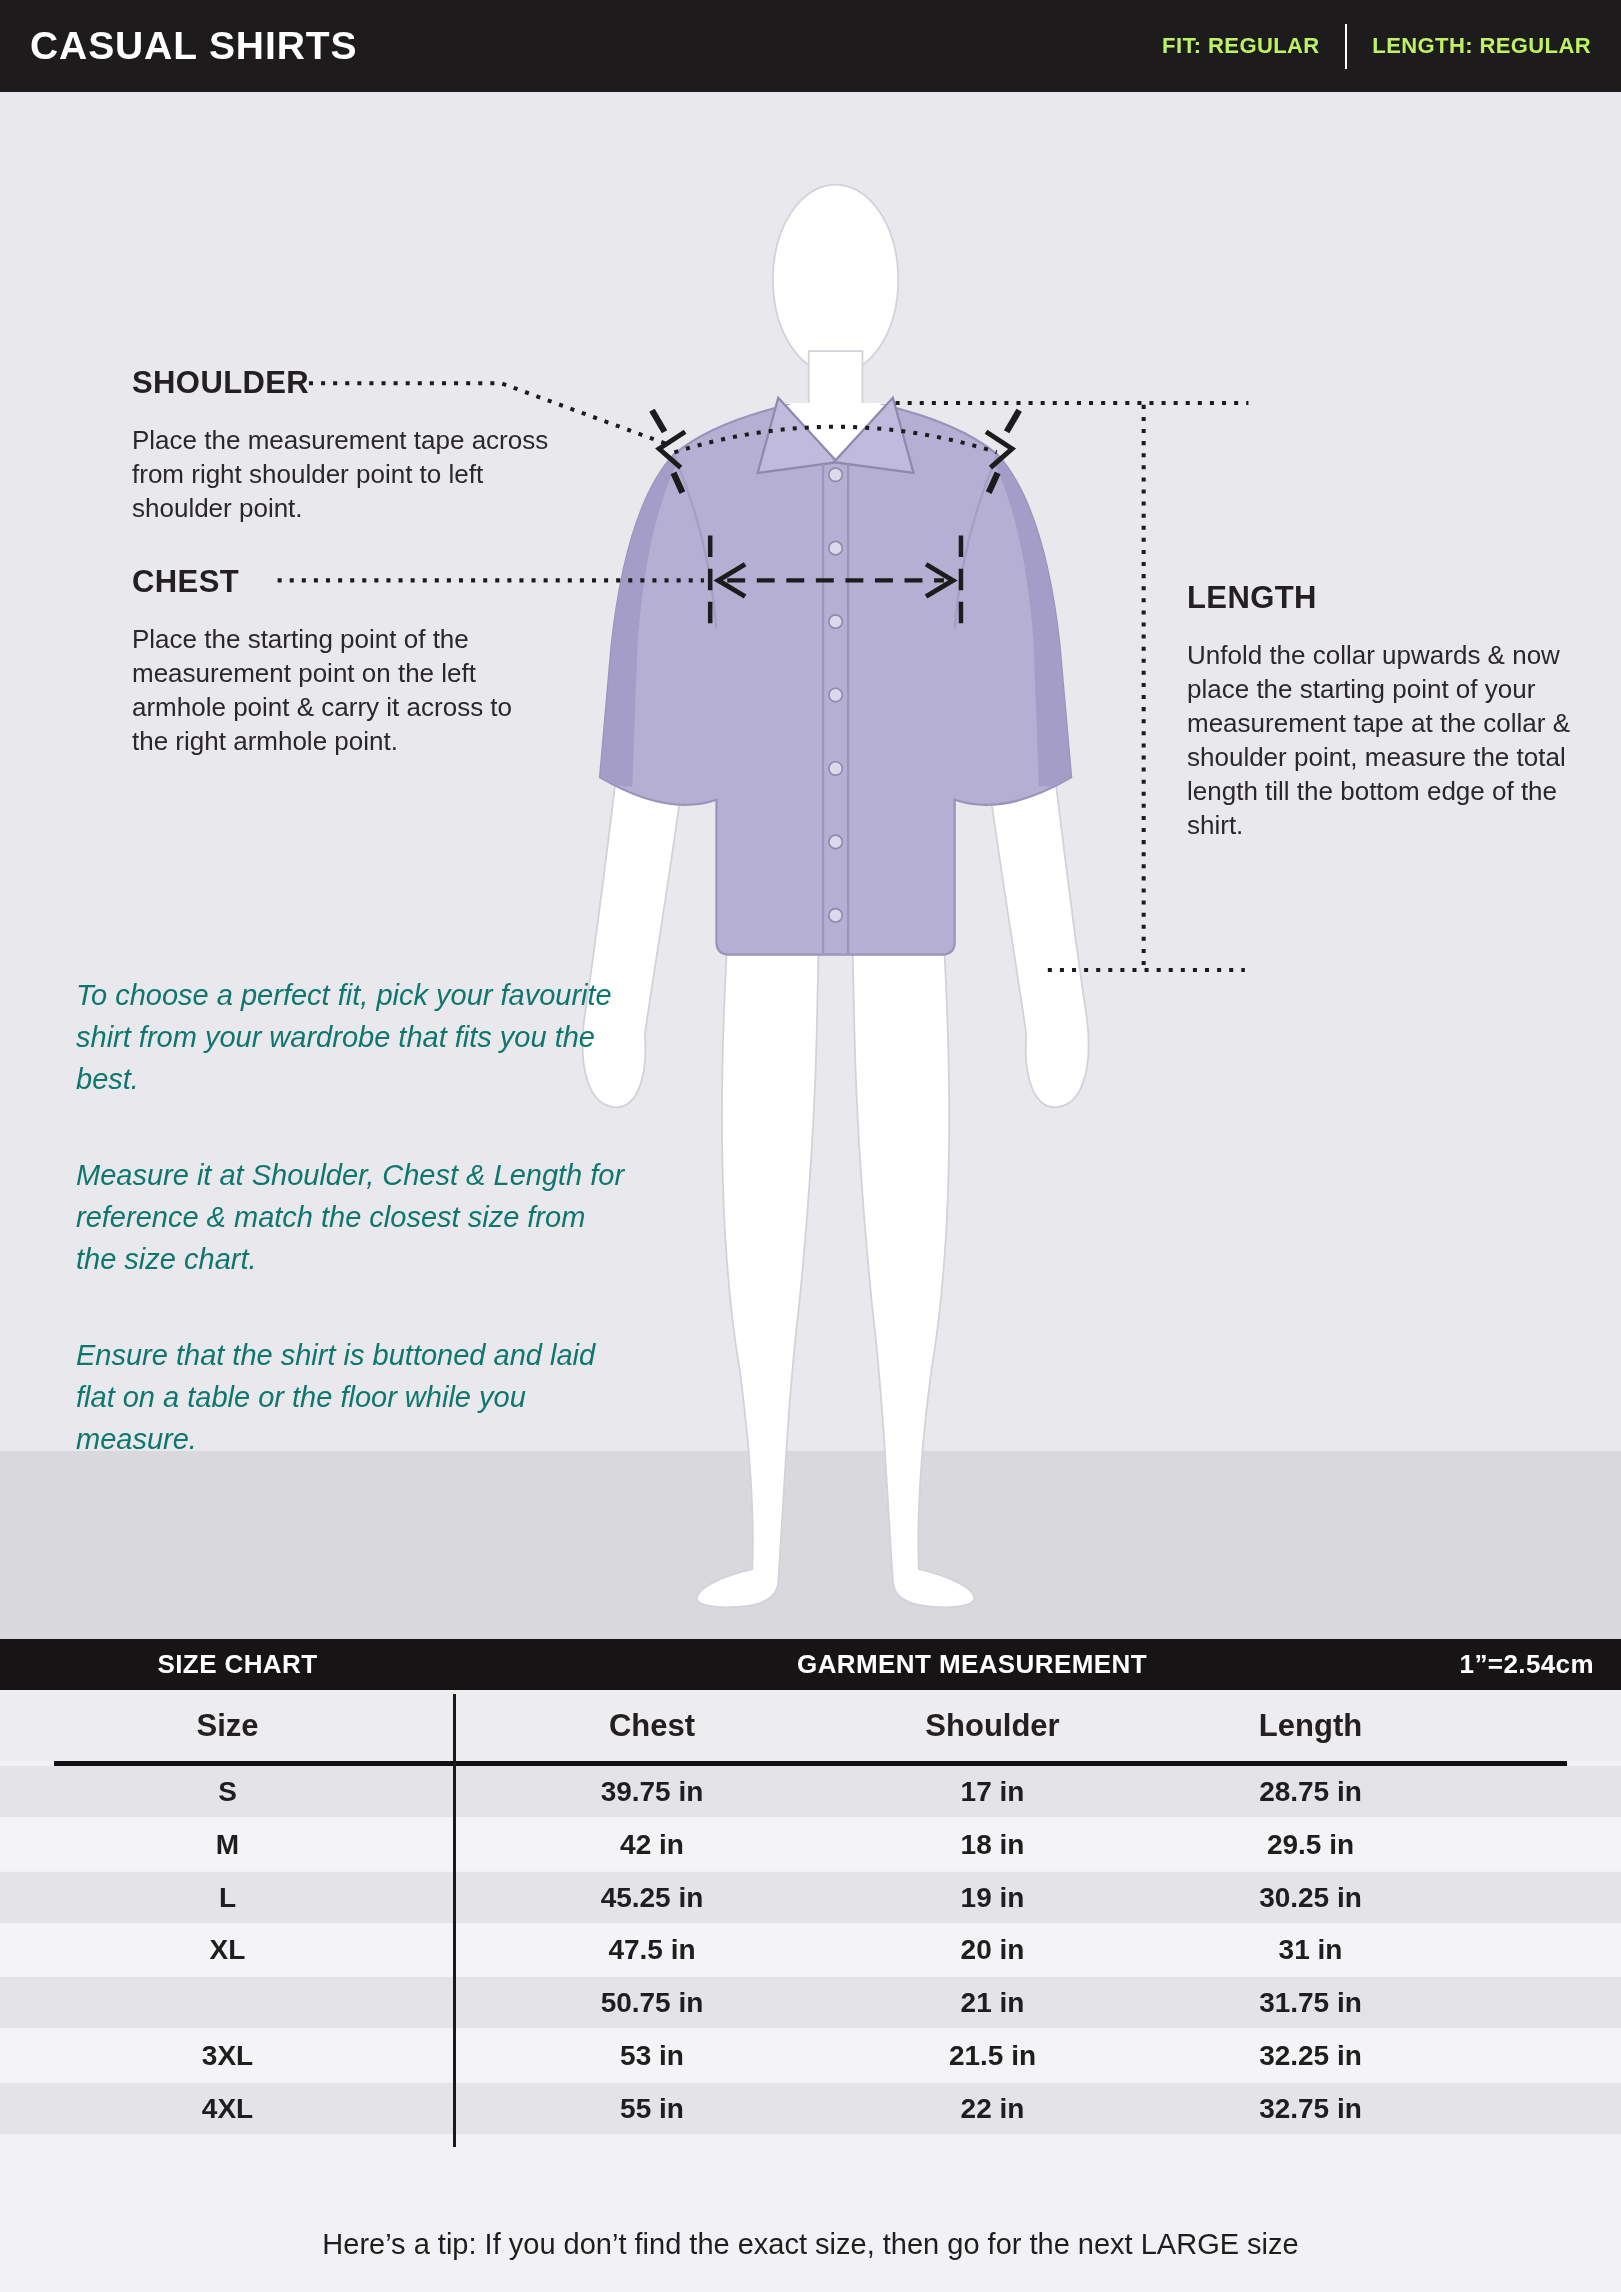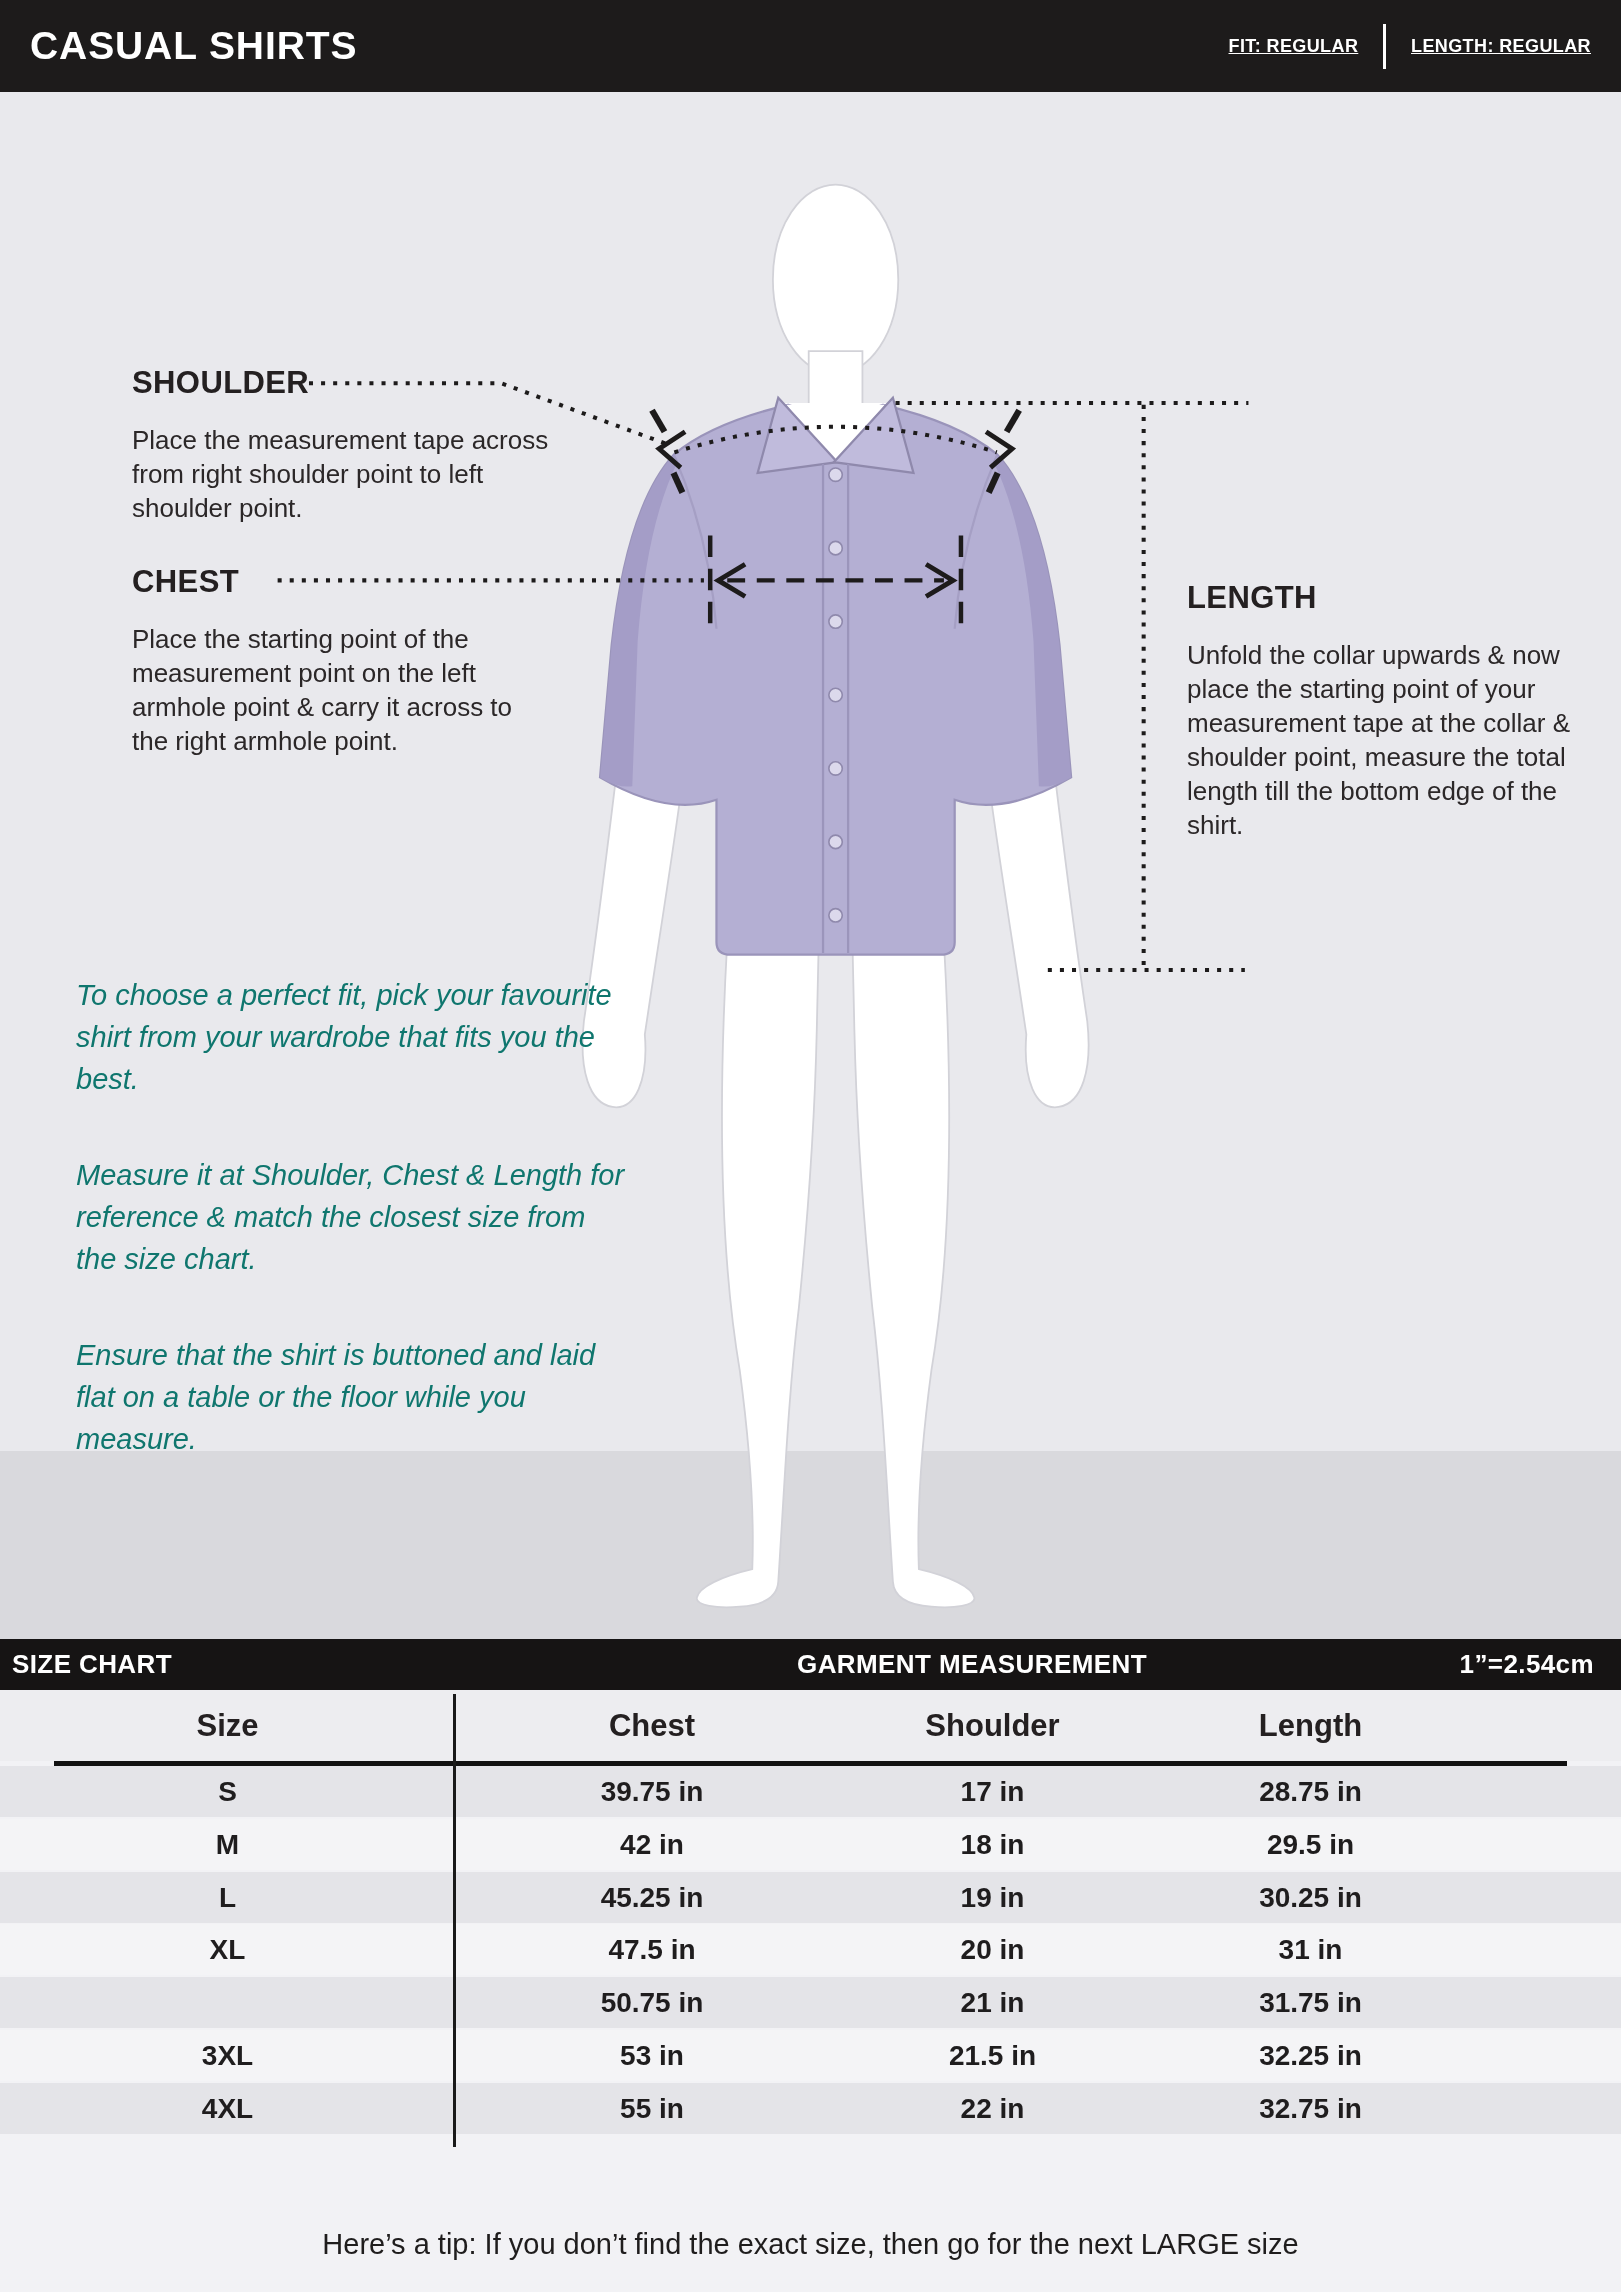--- a/index.html
+++ b/index.html
@@ -8,37 +8,37 @@
     background:#e9e9ed;
     font-family:"Liberation Sans","DejaVu Sans",sans-serif;
     color:#242021;
   }
   
   .topbar{position:absolute;left:0;top:0;width:1621px;height:92px;background:#1d1b1b;
     display:flex;align-items:center;justify-content:space-between;box-sizing:border-box;
     padding:13px 30px;}
   .topbar .title{color:#fff;font-size:39px;font-weight:bold;letter-spacing:0.9px;}
   .topbar .right{display:flex;align-items:center;gap:25px;}
-  .topbar .right span{color:#ffffff;font-size:18px;font-weight:bold;letter-spacing:0.4px;text-decoration:underline;}
+  .topbar .right span{color:#bef264;font-size:22px;font-weight:bold;letter-spacing:0.4px;}
   .topbar .vsep{width:2.7px;height:45px;background:#fff;}
   
   .floor{position:absolute;left:0;top:1451px;width:1621px;height:188px;background:#d9d9dd;}
   .stage-svg{position:absolute;left:0;top:0;}
   
   .ann-title{position:absolute;font-size:31px;font-weight:bold;color:#242021;letter-spacing:0.4px;}
   .ann-body{position:absolute;font-size:26px;line-height:34px;color:#2b2728;}
   .tips{position:absolute;left:76px;top:974px;width:555px;font-style:italic;
     font-size:29px;line-height:42px;color:#0f766e;}
   .tips p{margin:0 0 54px 0;}
   
   .table-section{position:absolute;left:0;top:1690px;width:1621px;height:603px;background:#f2f2f5;}
   .chartbar{position:absolute;left:0;top:1639px;width:1621px;height:51px;background:#161414;}
   .chartbar span{position:absolute;top:0;line-height:51px;color:#fff;font-weight:bold;
     font-size:26px;letter-spacing:0.4px;}
-  .chartbar .left{left:12px;width:475px;text-align:left;}
+  .chartbar .left{left:0;width:475px;text-align:center;}
   .chartbar .center{left:475px;width:994px;text-align:center;}
   .chartbar .right{right:27px;}
   .thead{position:absolute;left:0;top:1690px;width:1621px;height:71px;background:#ededf0;}
   .thead .cell{line-height:71px;font-weight:bold;font-size:31px;}
   .underline{position:absolute;left:54px;right:54px;top:1761px;height:5.4px;background:#111;}
   .vdivider{position:absolute;left:453px;top:1694px;width:2.7px;height:453px;background:#1a1a1a;}
   .rows{position:absolute;left:0;top:1766px;width:1621px;}
   .t-row{position:relative;height:51px;margin-bottom:1.8px;}
   .t-row.dark{background:#e4e4e8;}
   .t-row.light{background:#f4f4f6;}

